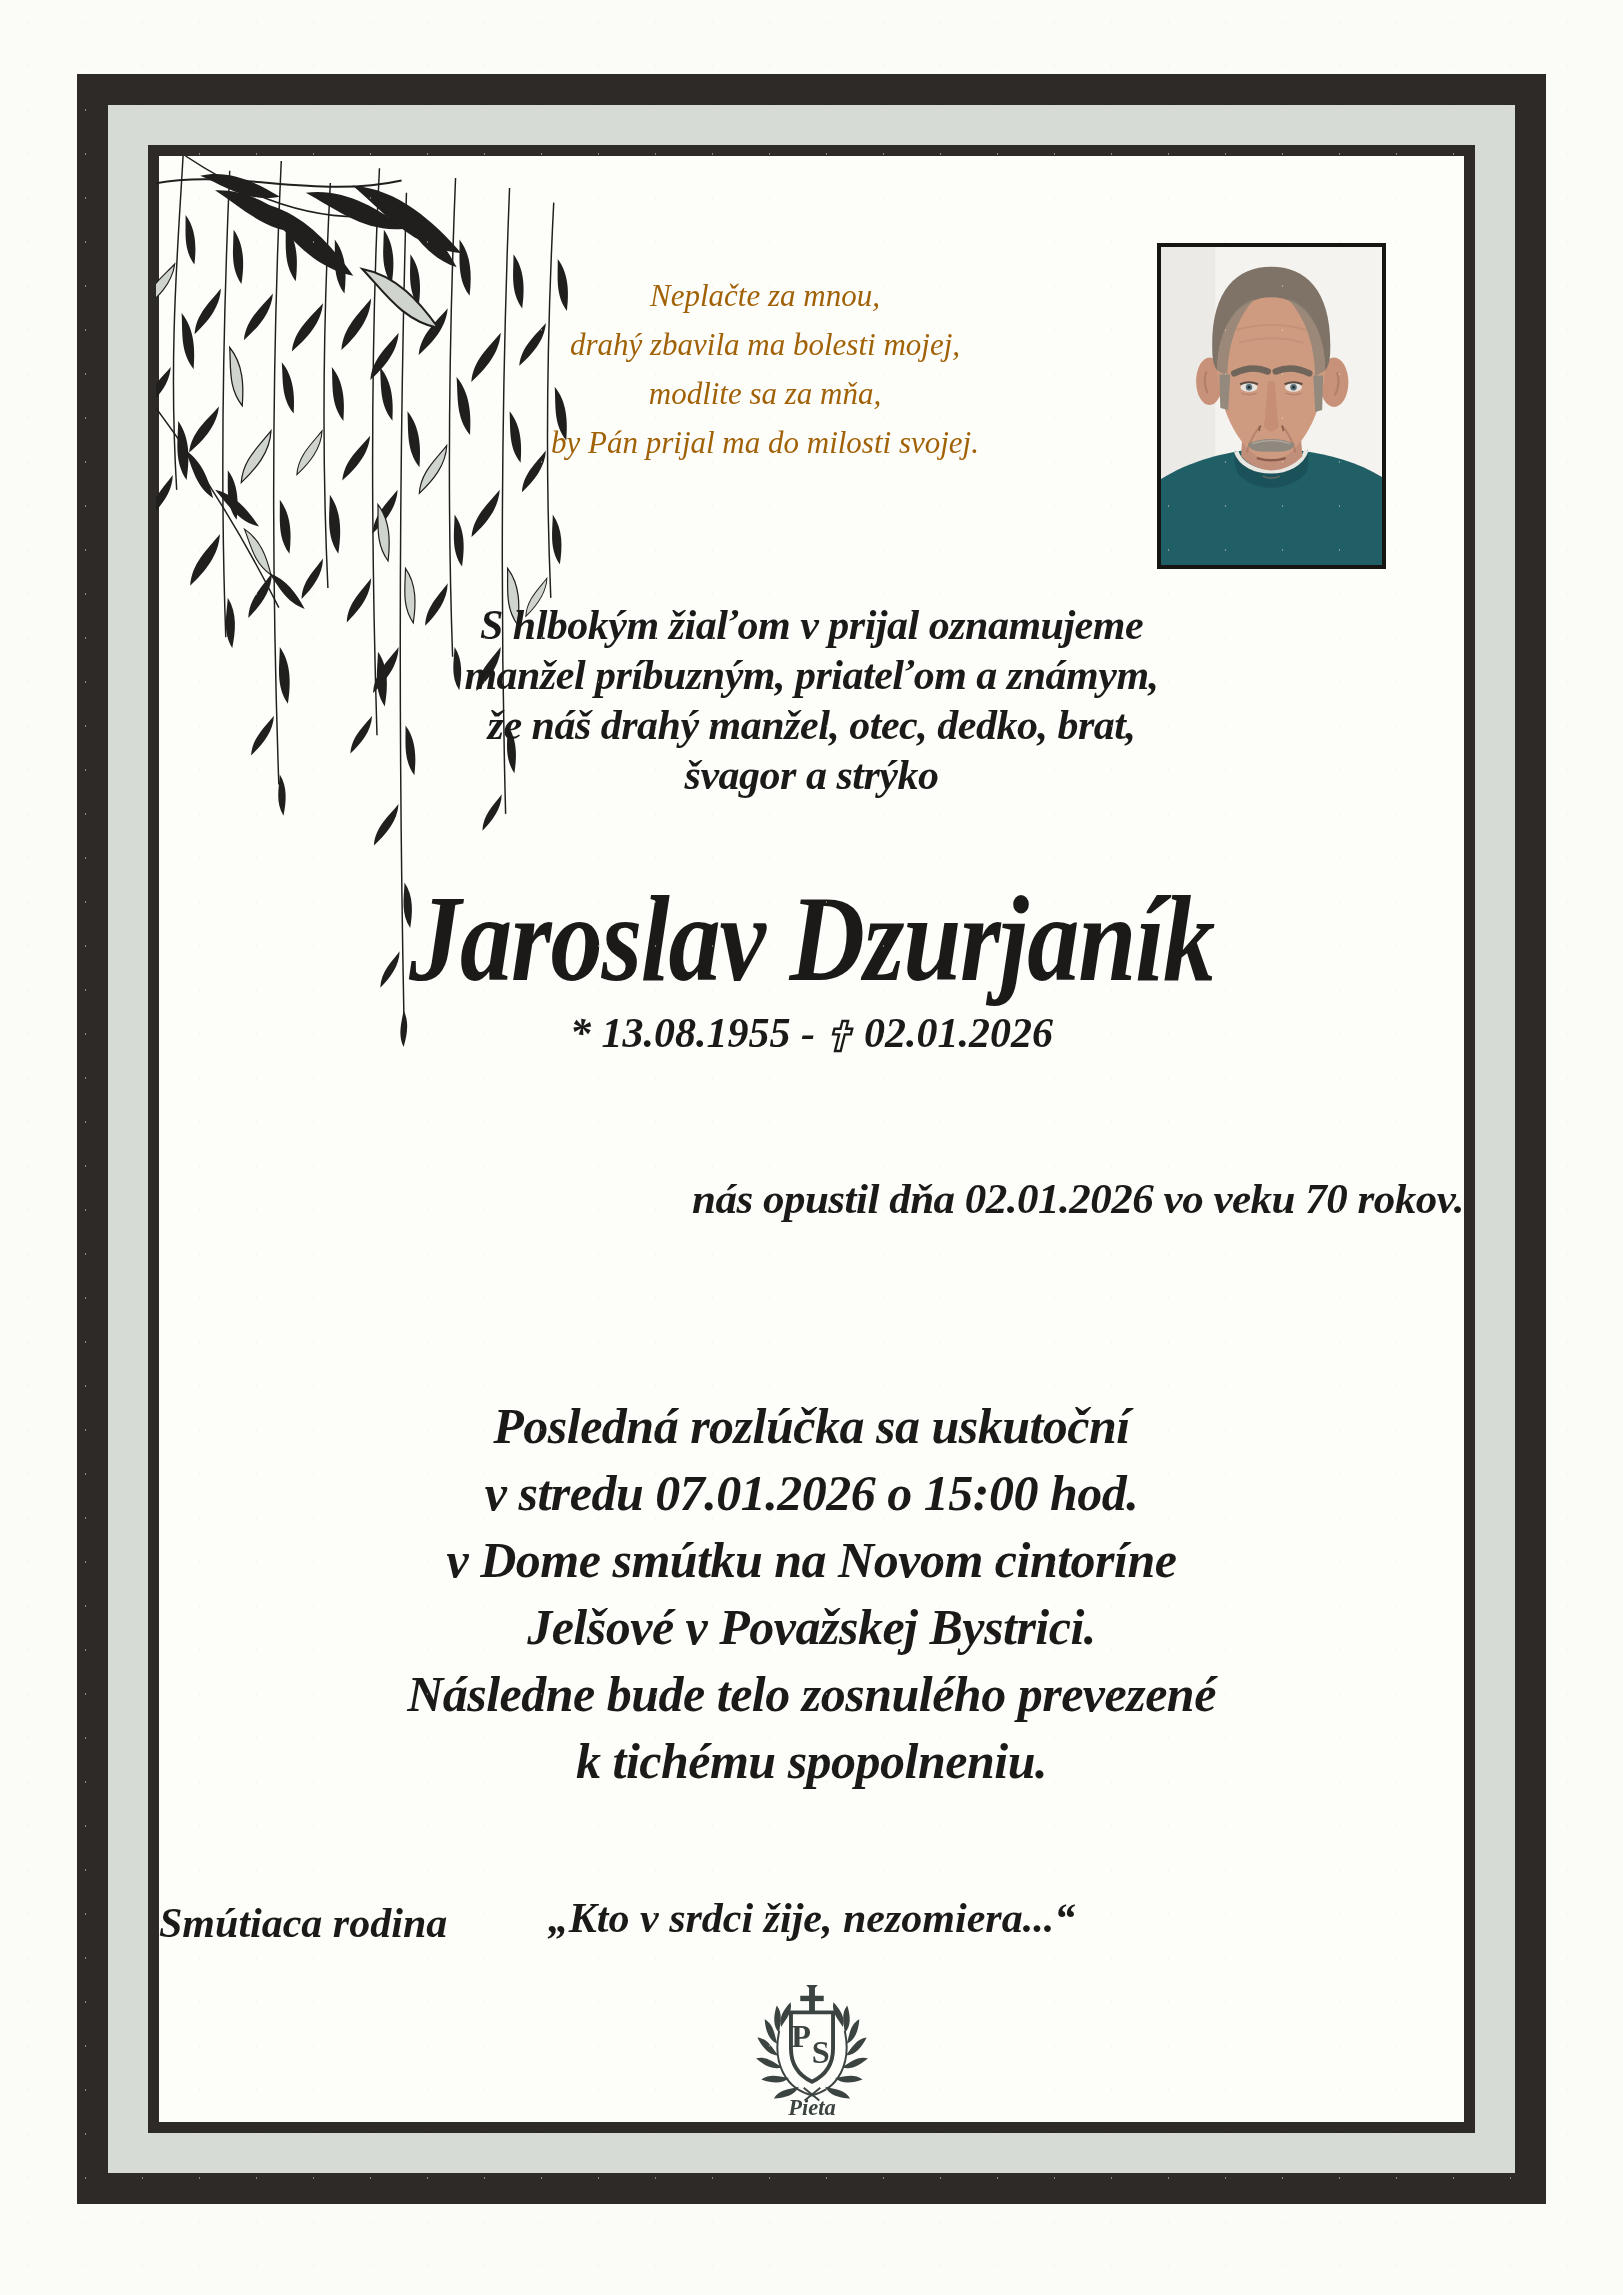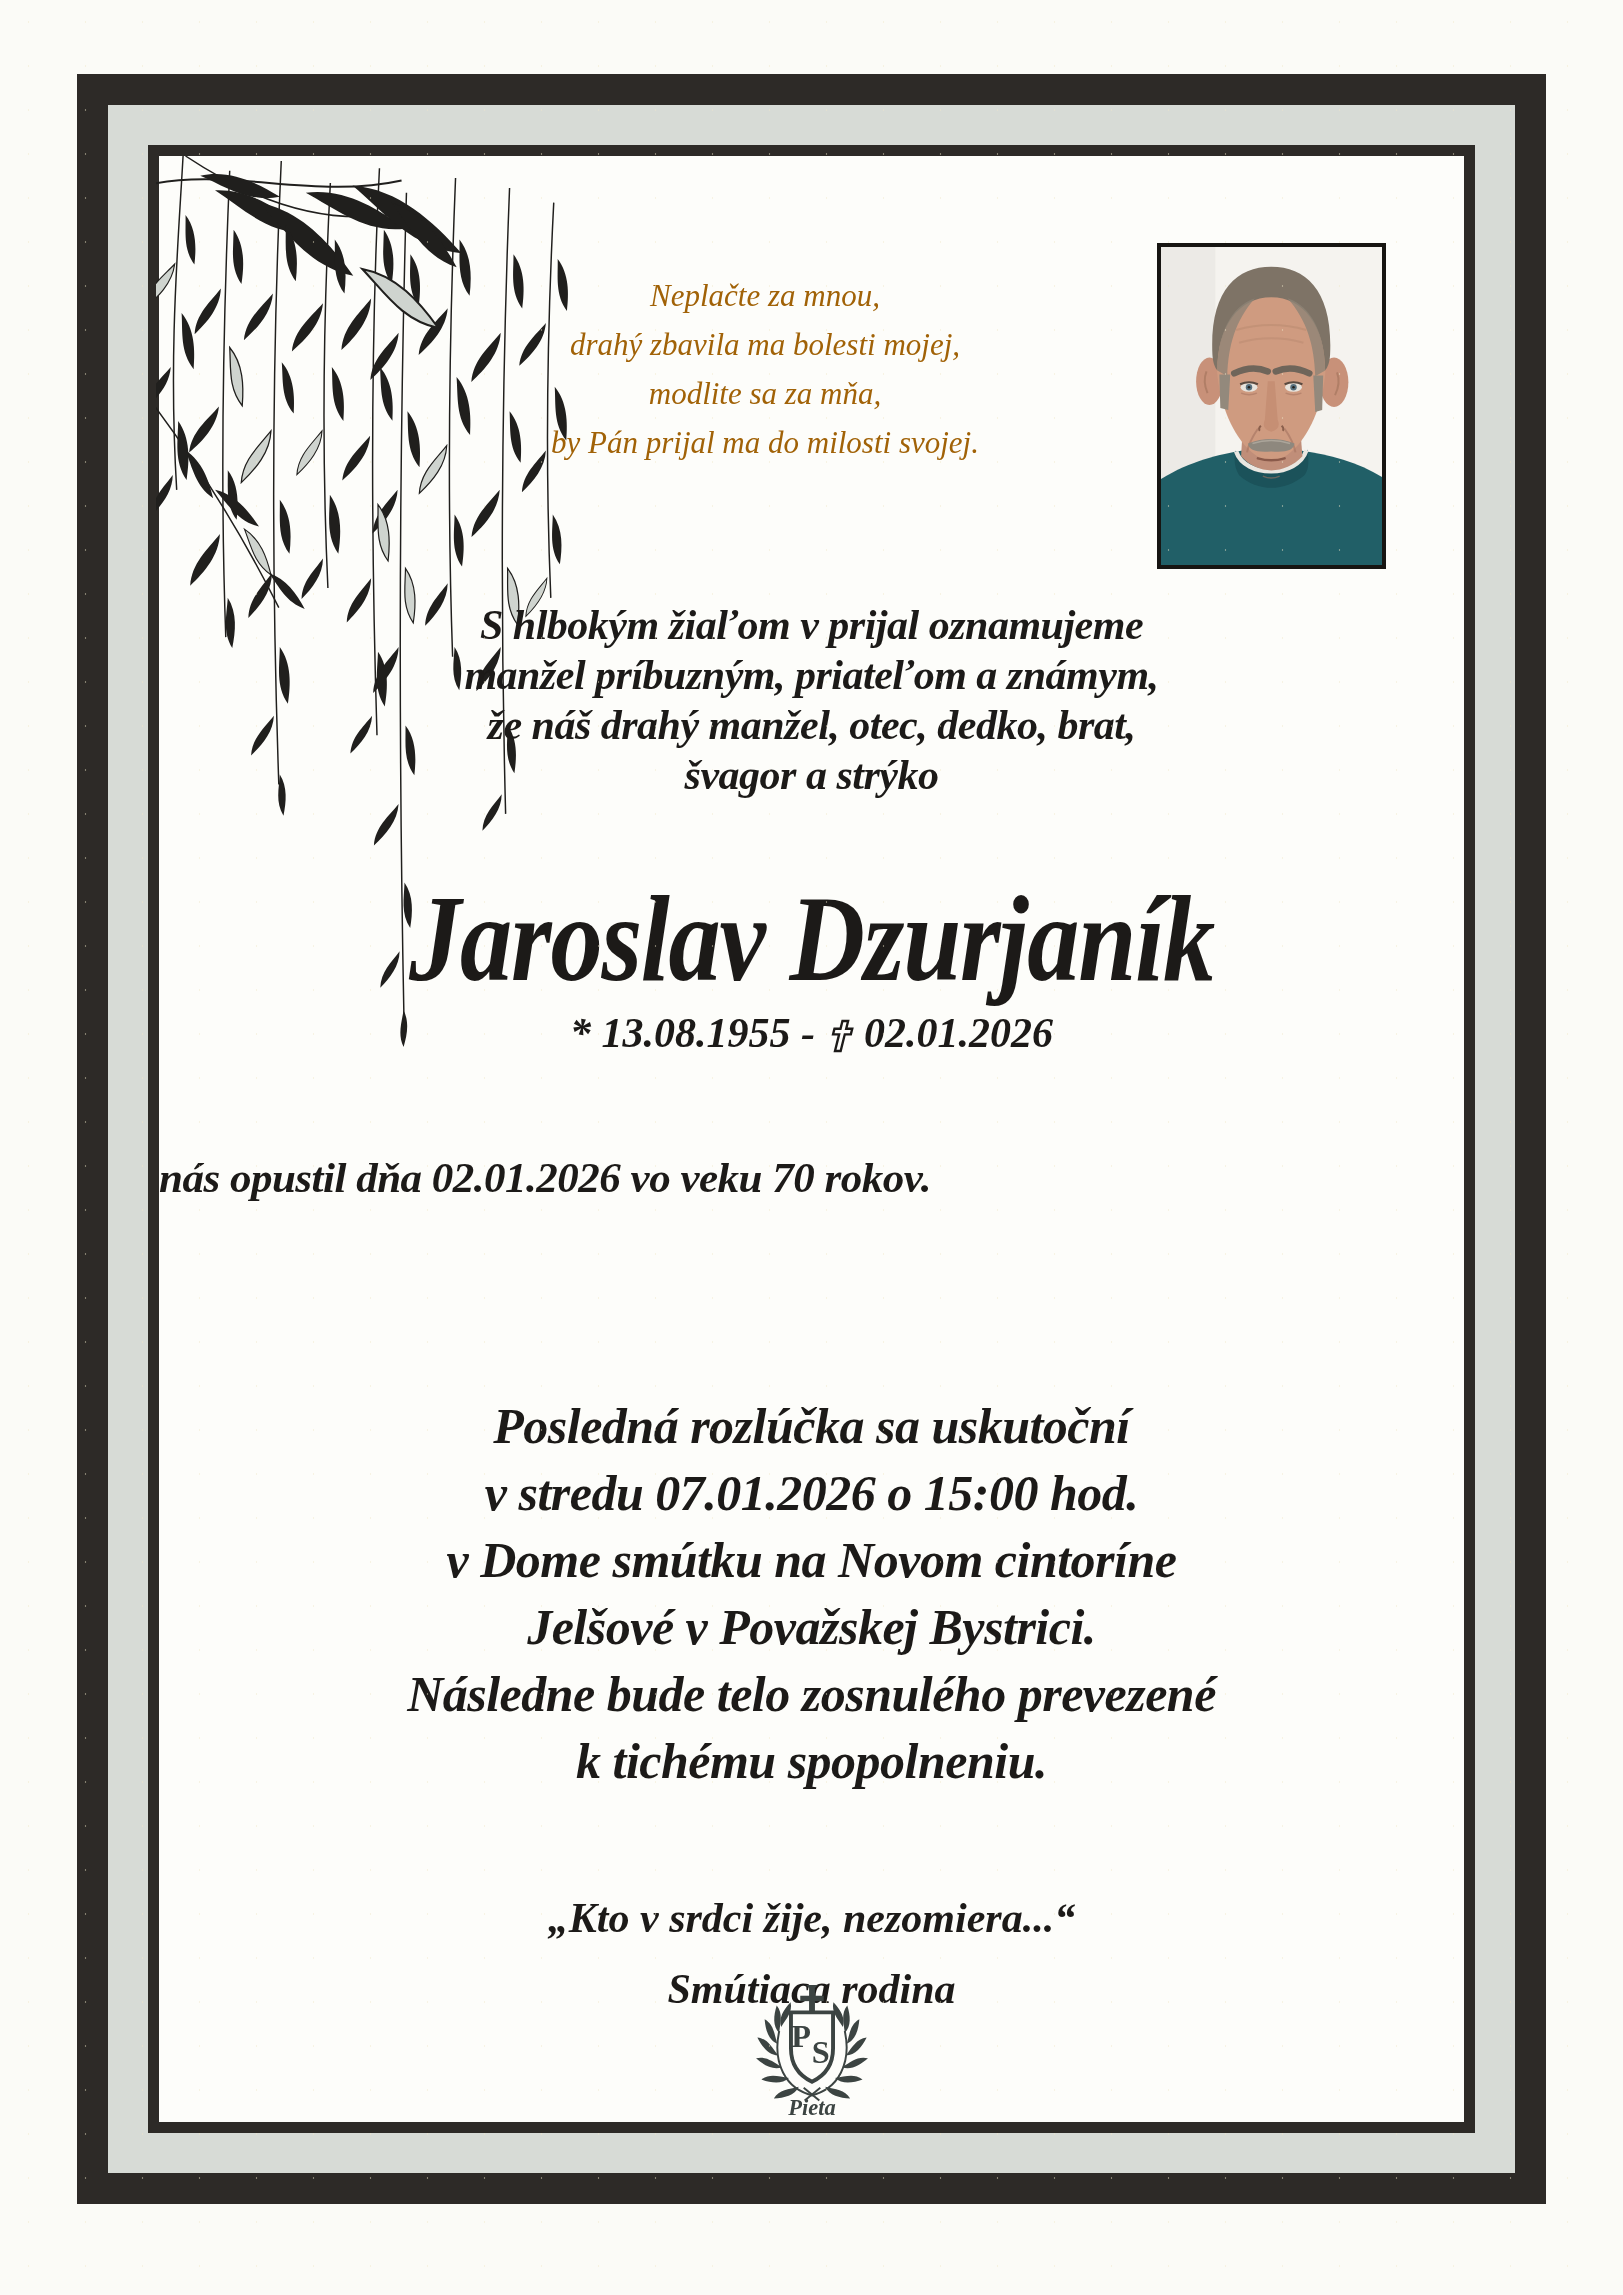--- a/index.html
+++ b/index.html
@@ -60,42 +60,42 @@
   }
   .dates{
     position:absolute;left:0;top:853px;width:100%;
     text-align:center;
     font-style:italic;font-weight:bold;
     font-size:42px;line-height:49px;
     white-space:nowrap;
   }
   .dates .cross-icon{display:inline-block;width:27.5px;height:41px;vertical-align:-5.9px;margin:0 8.8px 0 12.8px;}
   .passing{
-    position:absolute;left:0;top:996px;width:100%;
-    text-align:left;
+    position:absolute;left:0;top:1017px;width:100%;
+    text-align:right;
     font-style:italic;font-weight:bold;
     font-size:43px;line-height:51px;
     letter-spacing:-0.5px;
   }
   .funeral{
     position:absolute;left:0;top:1237px;width:100%;
     text-align:center;
     font-style:italic;font-weight:bold;
     font-size:50px;line-height:67px;
     letter-spacing:-0.5px;
   }
   .quote{
     position:absolute;left:0;top:1735px;width:100%;
     text-align:center;
     font-style:italic;font-weight:bold;
     font-size:42px;line-height:54px;
   }
   .family{
-    position:absolute;left:0;top:1806px;width:100%;
-    text-align:center;
+    position:absolute;left:0;top:1740px;width:100%;
+    text-align:left;
     font-style:italic;font-weight:bold;
     font-size:42px;line-height:54px;
   }
   .logo{
     position:absolute;left:50%;top:1828px;width:113px;height:137px;
     transform:translateX(-50%);
   }
   .logo svg{display:block;width:100%;height:100%;}
 </style>
 </head>

